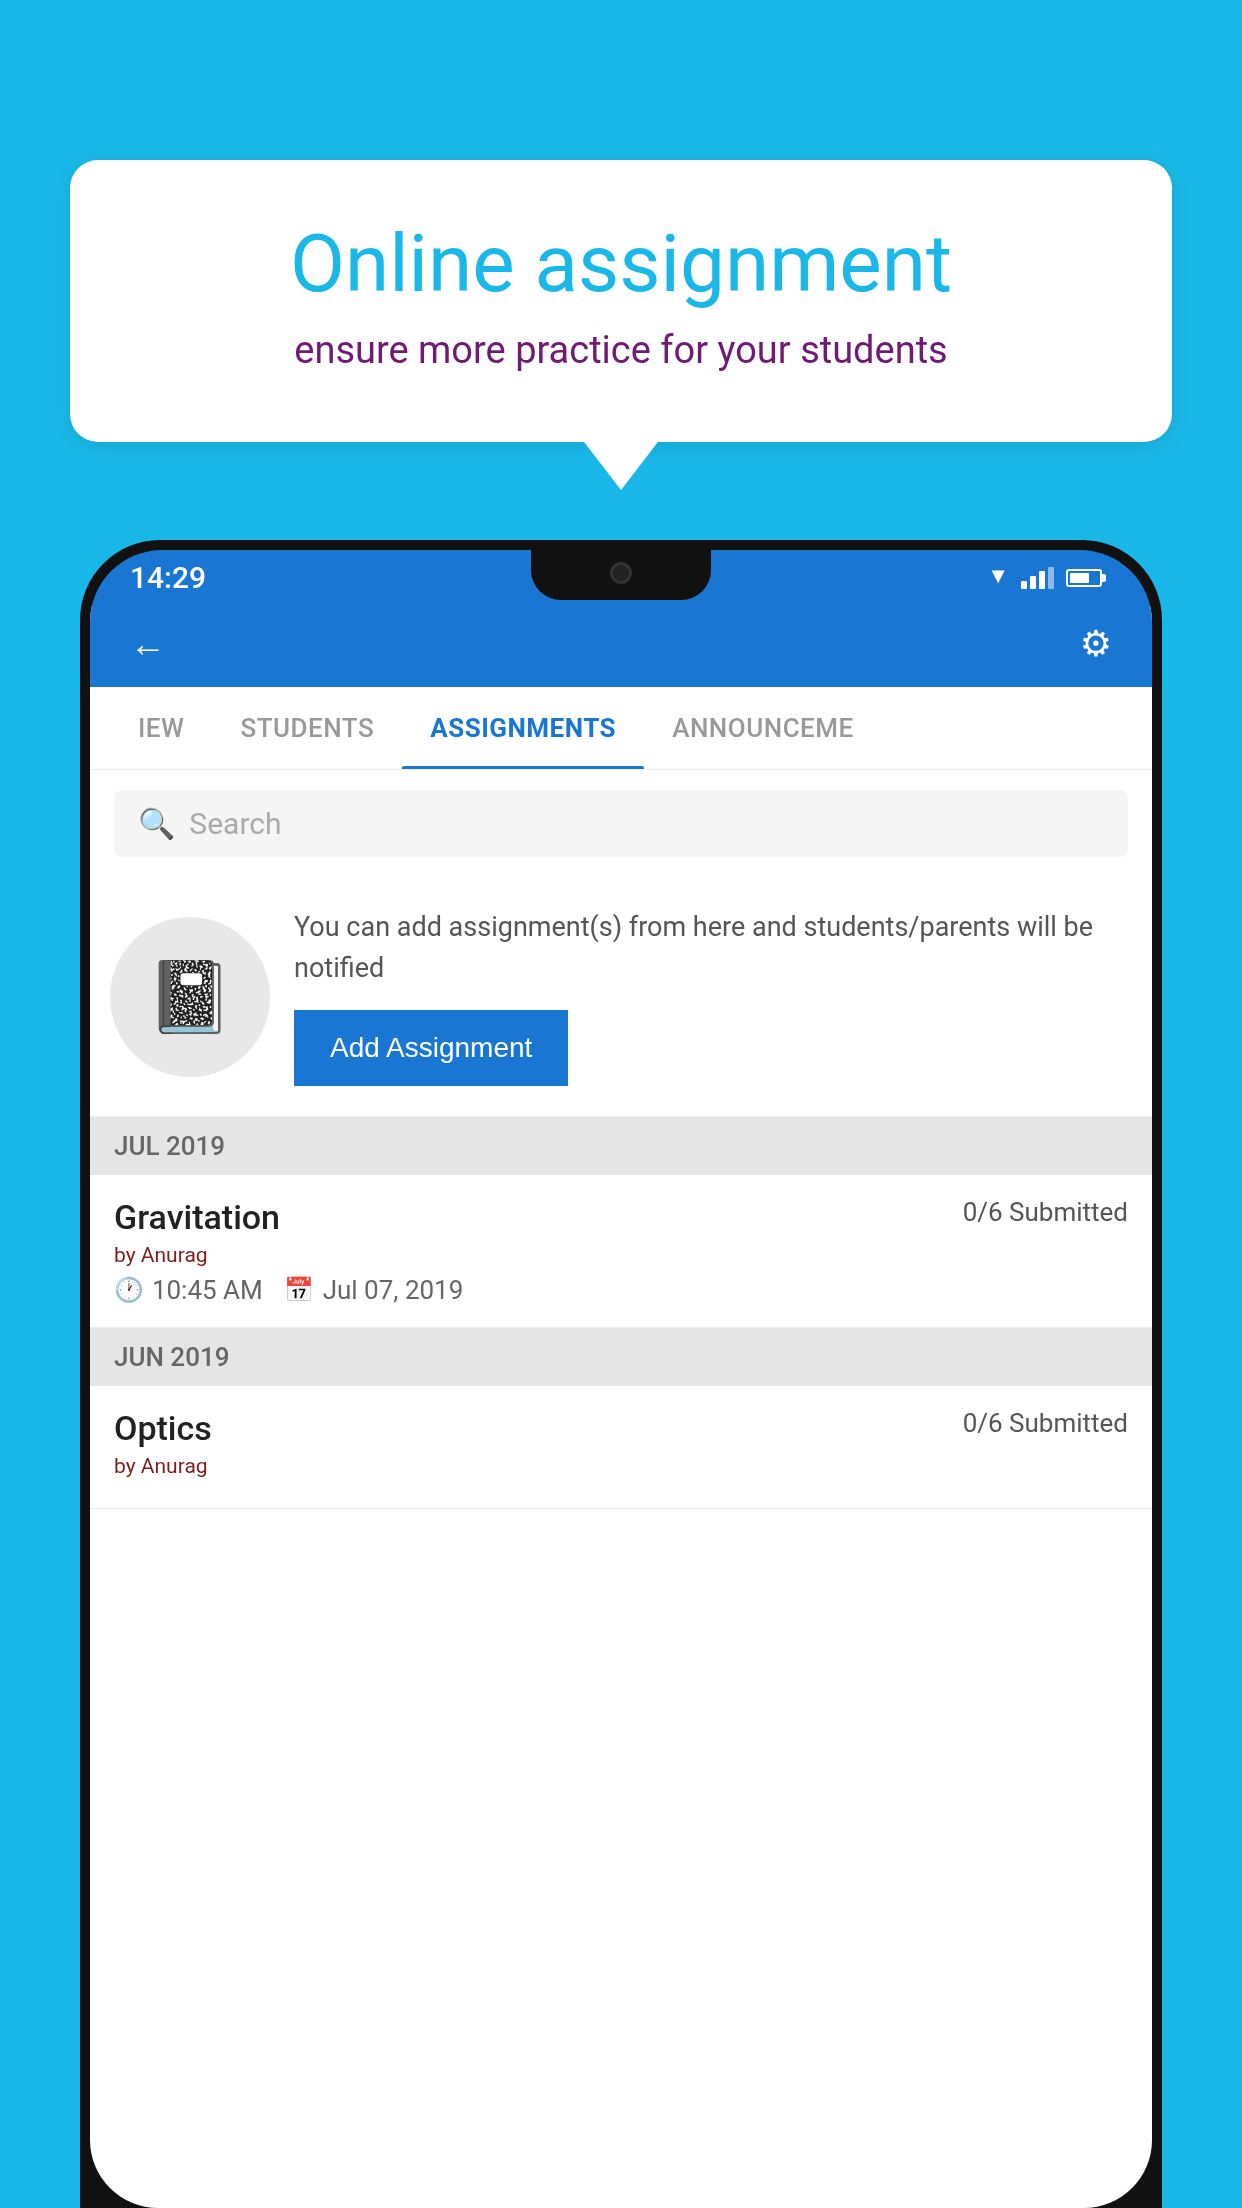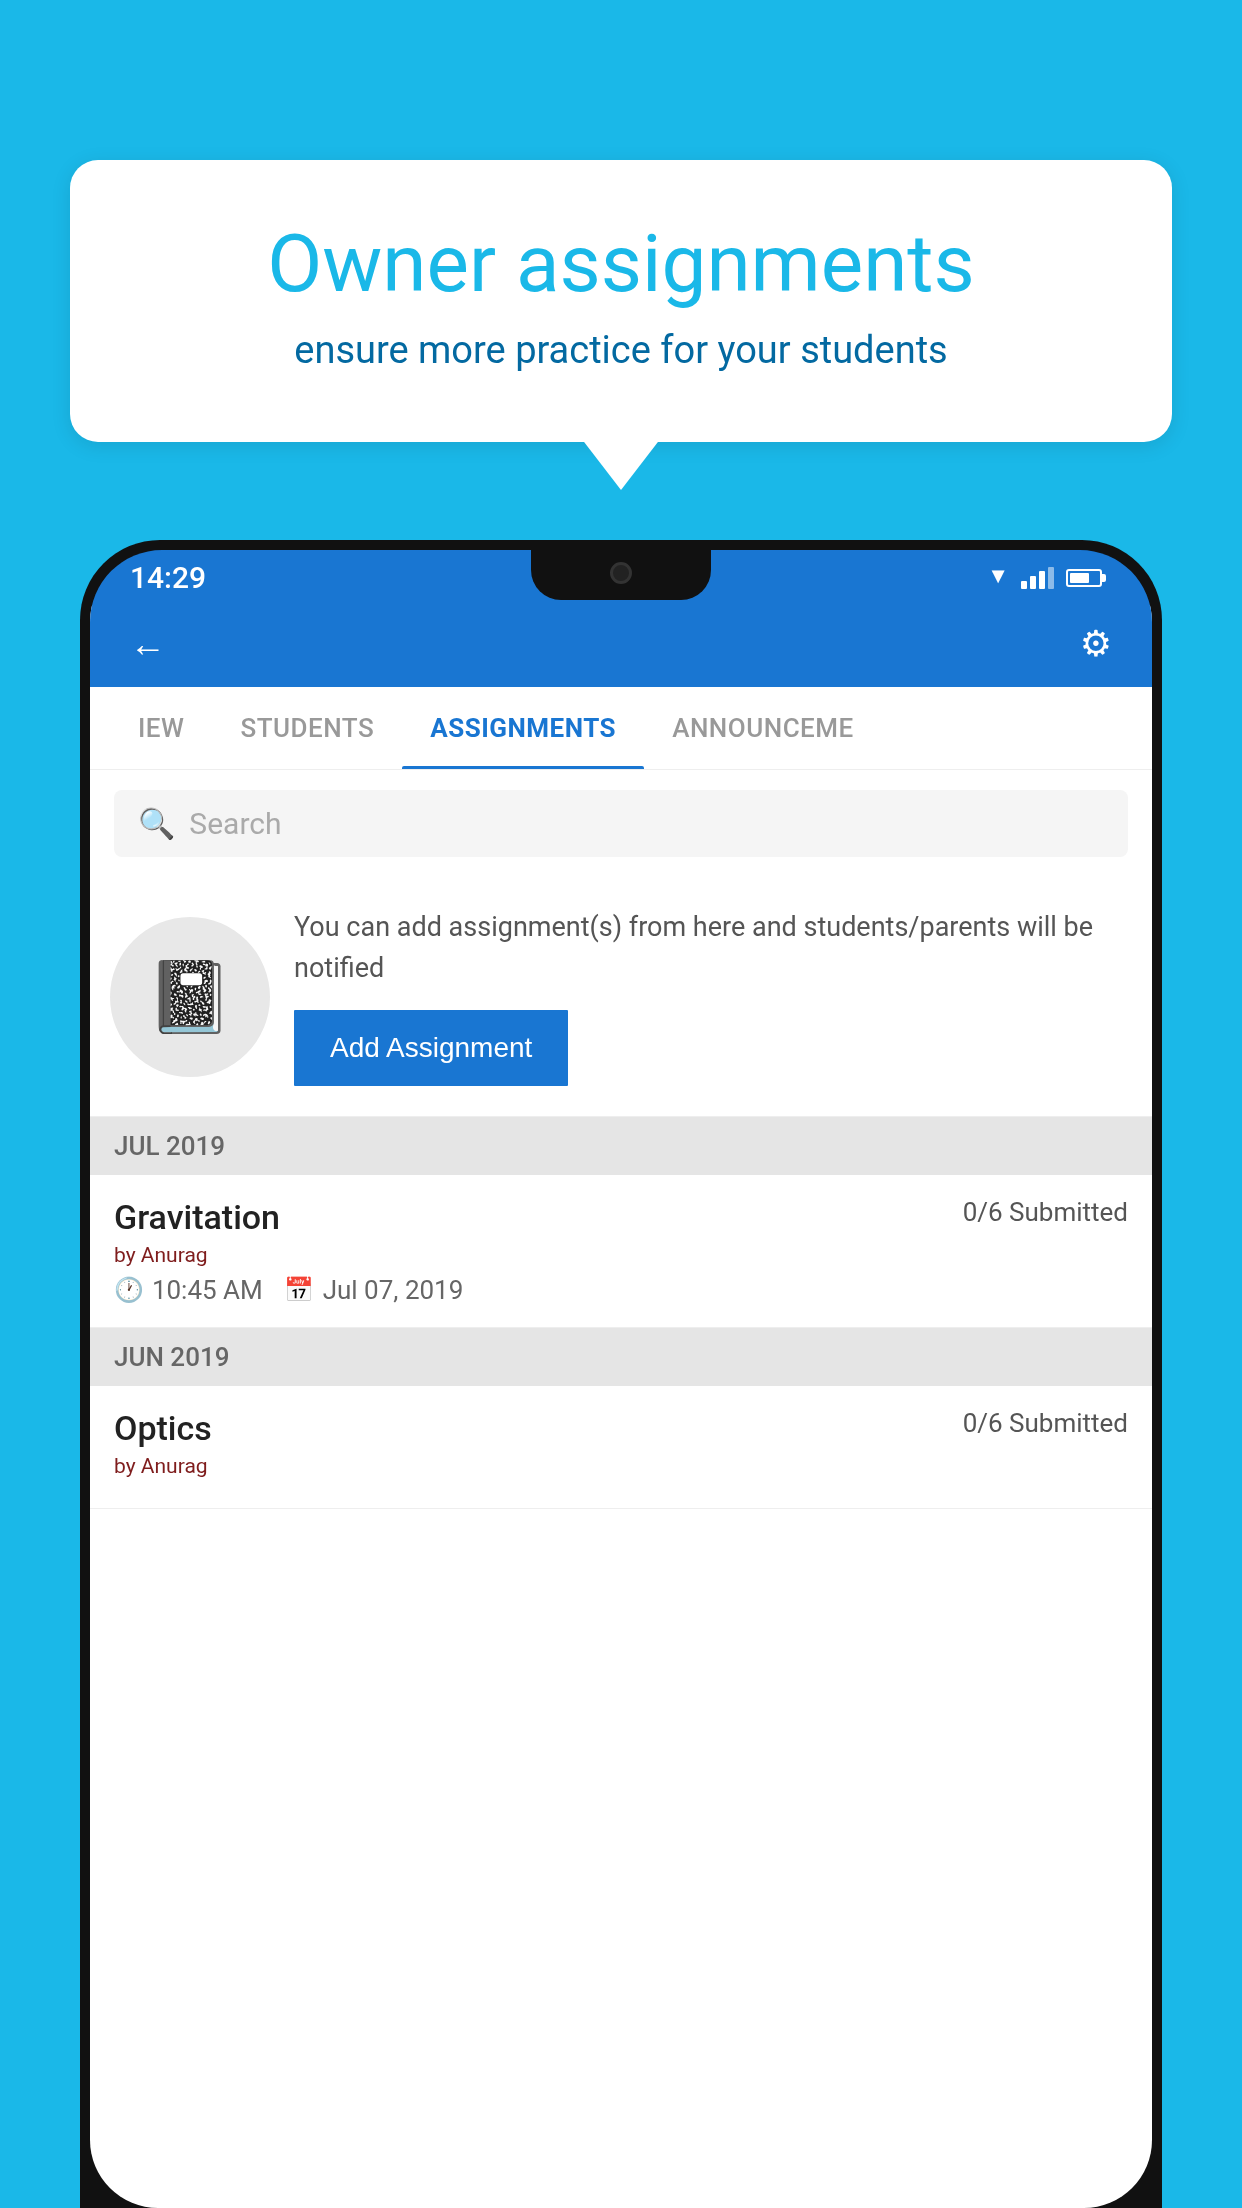--- a/index.html
+++ b/index.html
@@ -49,21 +49,21 @@
 
     .speech-bubble-title {
       color: #1ab8e8;
       font-size: 80px;
       font-weight: 400;
       line-height: 1.1;
       margin-bottom: 20px;
     }
 
     .speech-bubble-subtitle {
-      color: #0369a1;
+      color: #701a75;
       font-size: 38px;
       font-weight: 400;
     }
 
     
     .phone-frame {
       position: absolute;
       top: 540px;
       left: 80px;
       right: 80px;
@@ -393,21 +393,21 @@
       display: flex;
       flex-direction: column;
       height: 100%;
     }
   </style>
 </head>
 <body>
 
 <div class="speech-bubble-container">
   <div class="speech-bubble">
-    <div class="speech-bubble-title">Owner assignments</div>
+    <div class="speech-bubble-title">Online assignment</div>
     <div class="speech-bubble-subtitle">ensure more practice for your students</div>
   </div>
 </div>
 
 <div class="phone-frame">
   <div class="phone-inner">
 
     <div class="notch">
       <div class="notch-camera"></div>
     </div>

